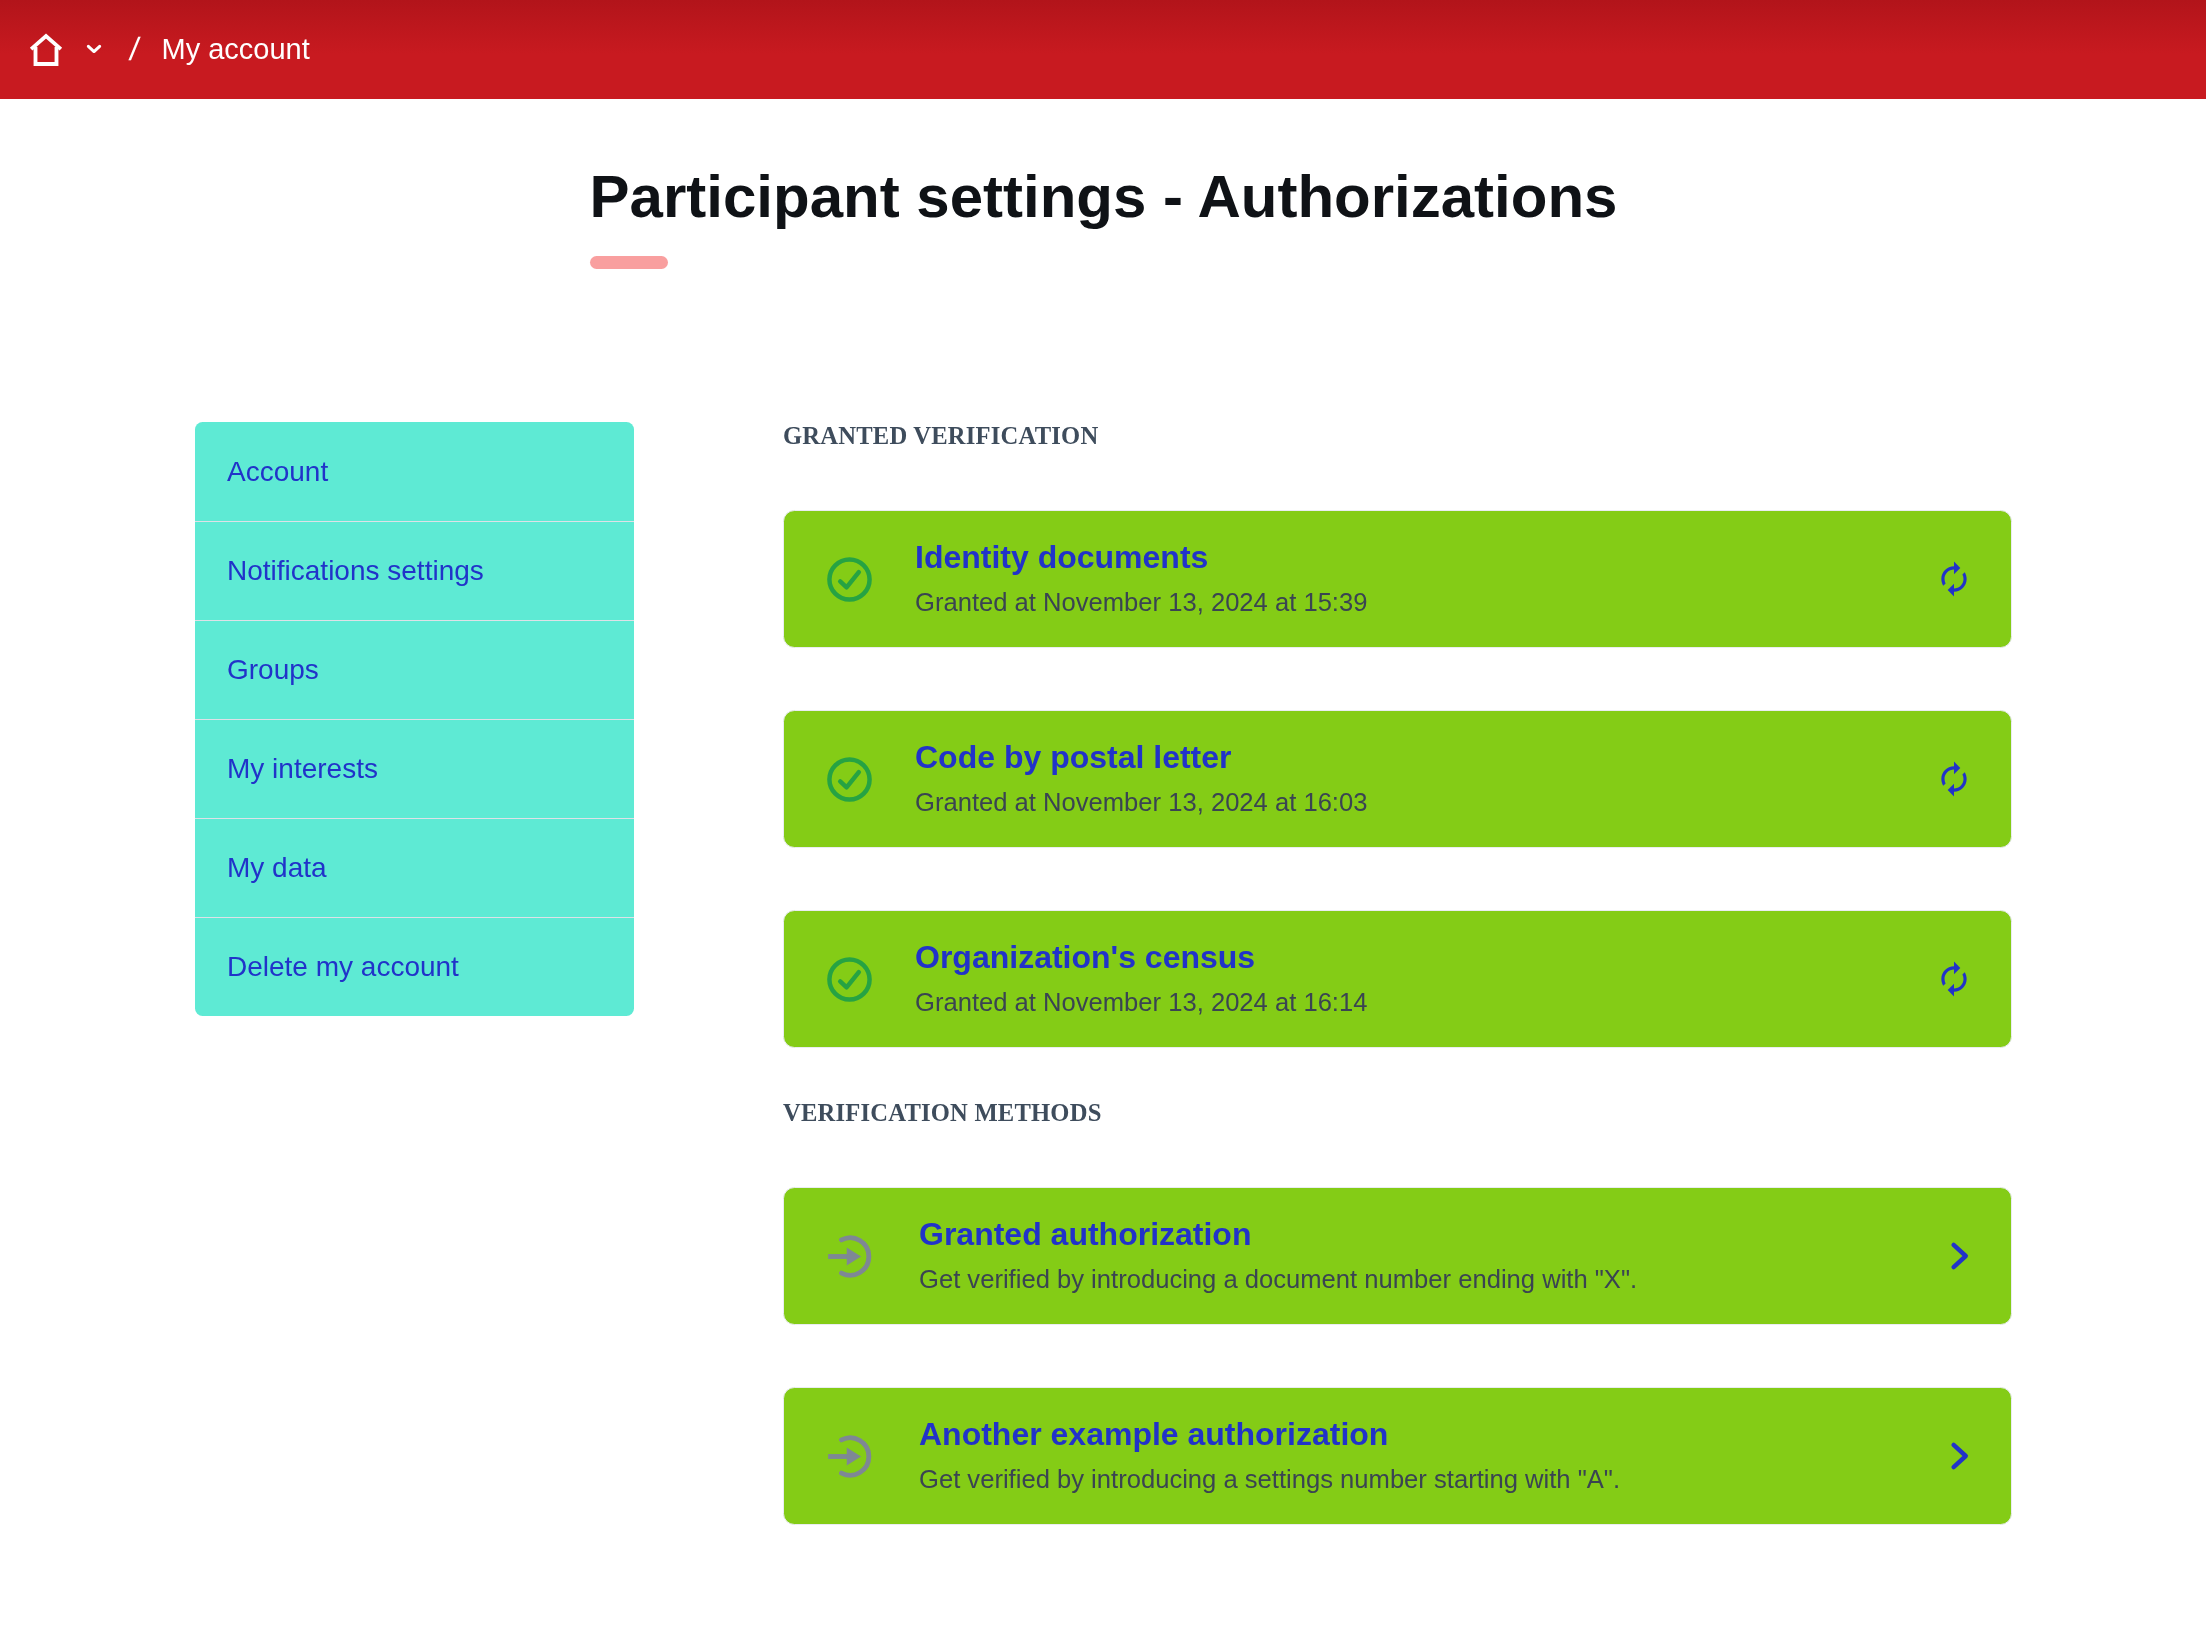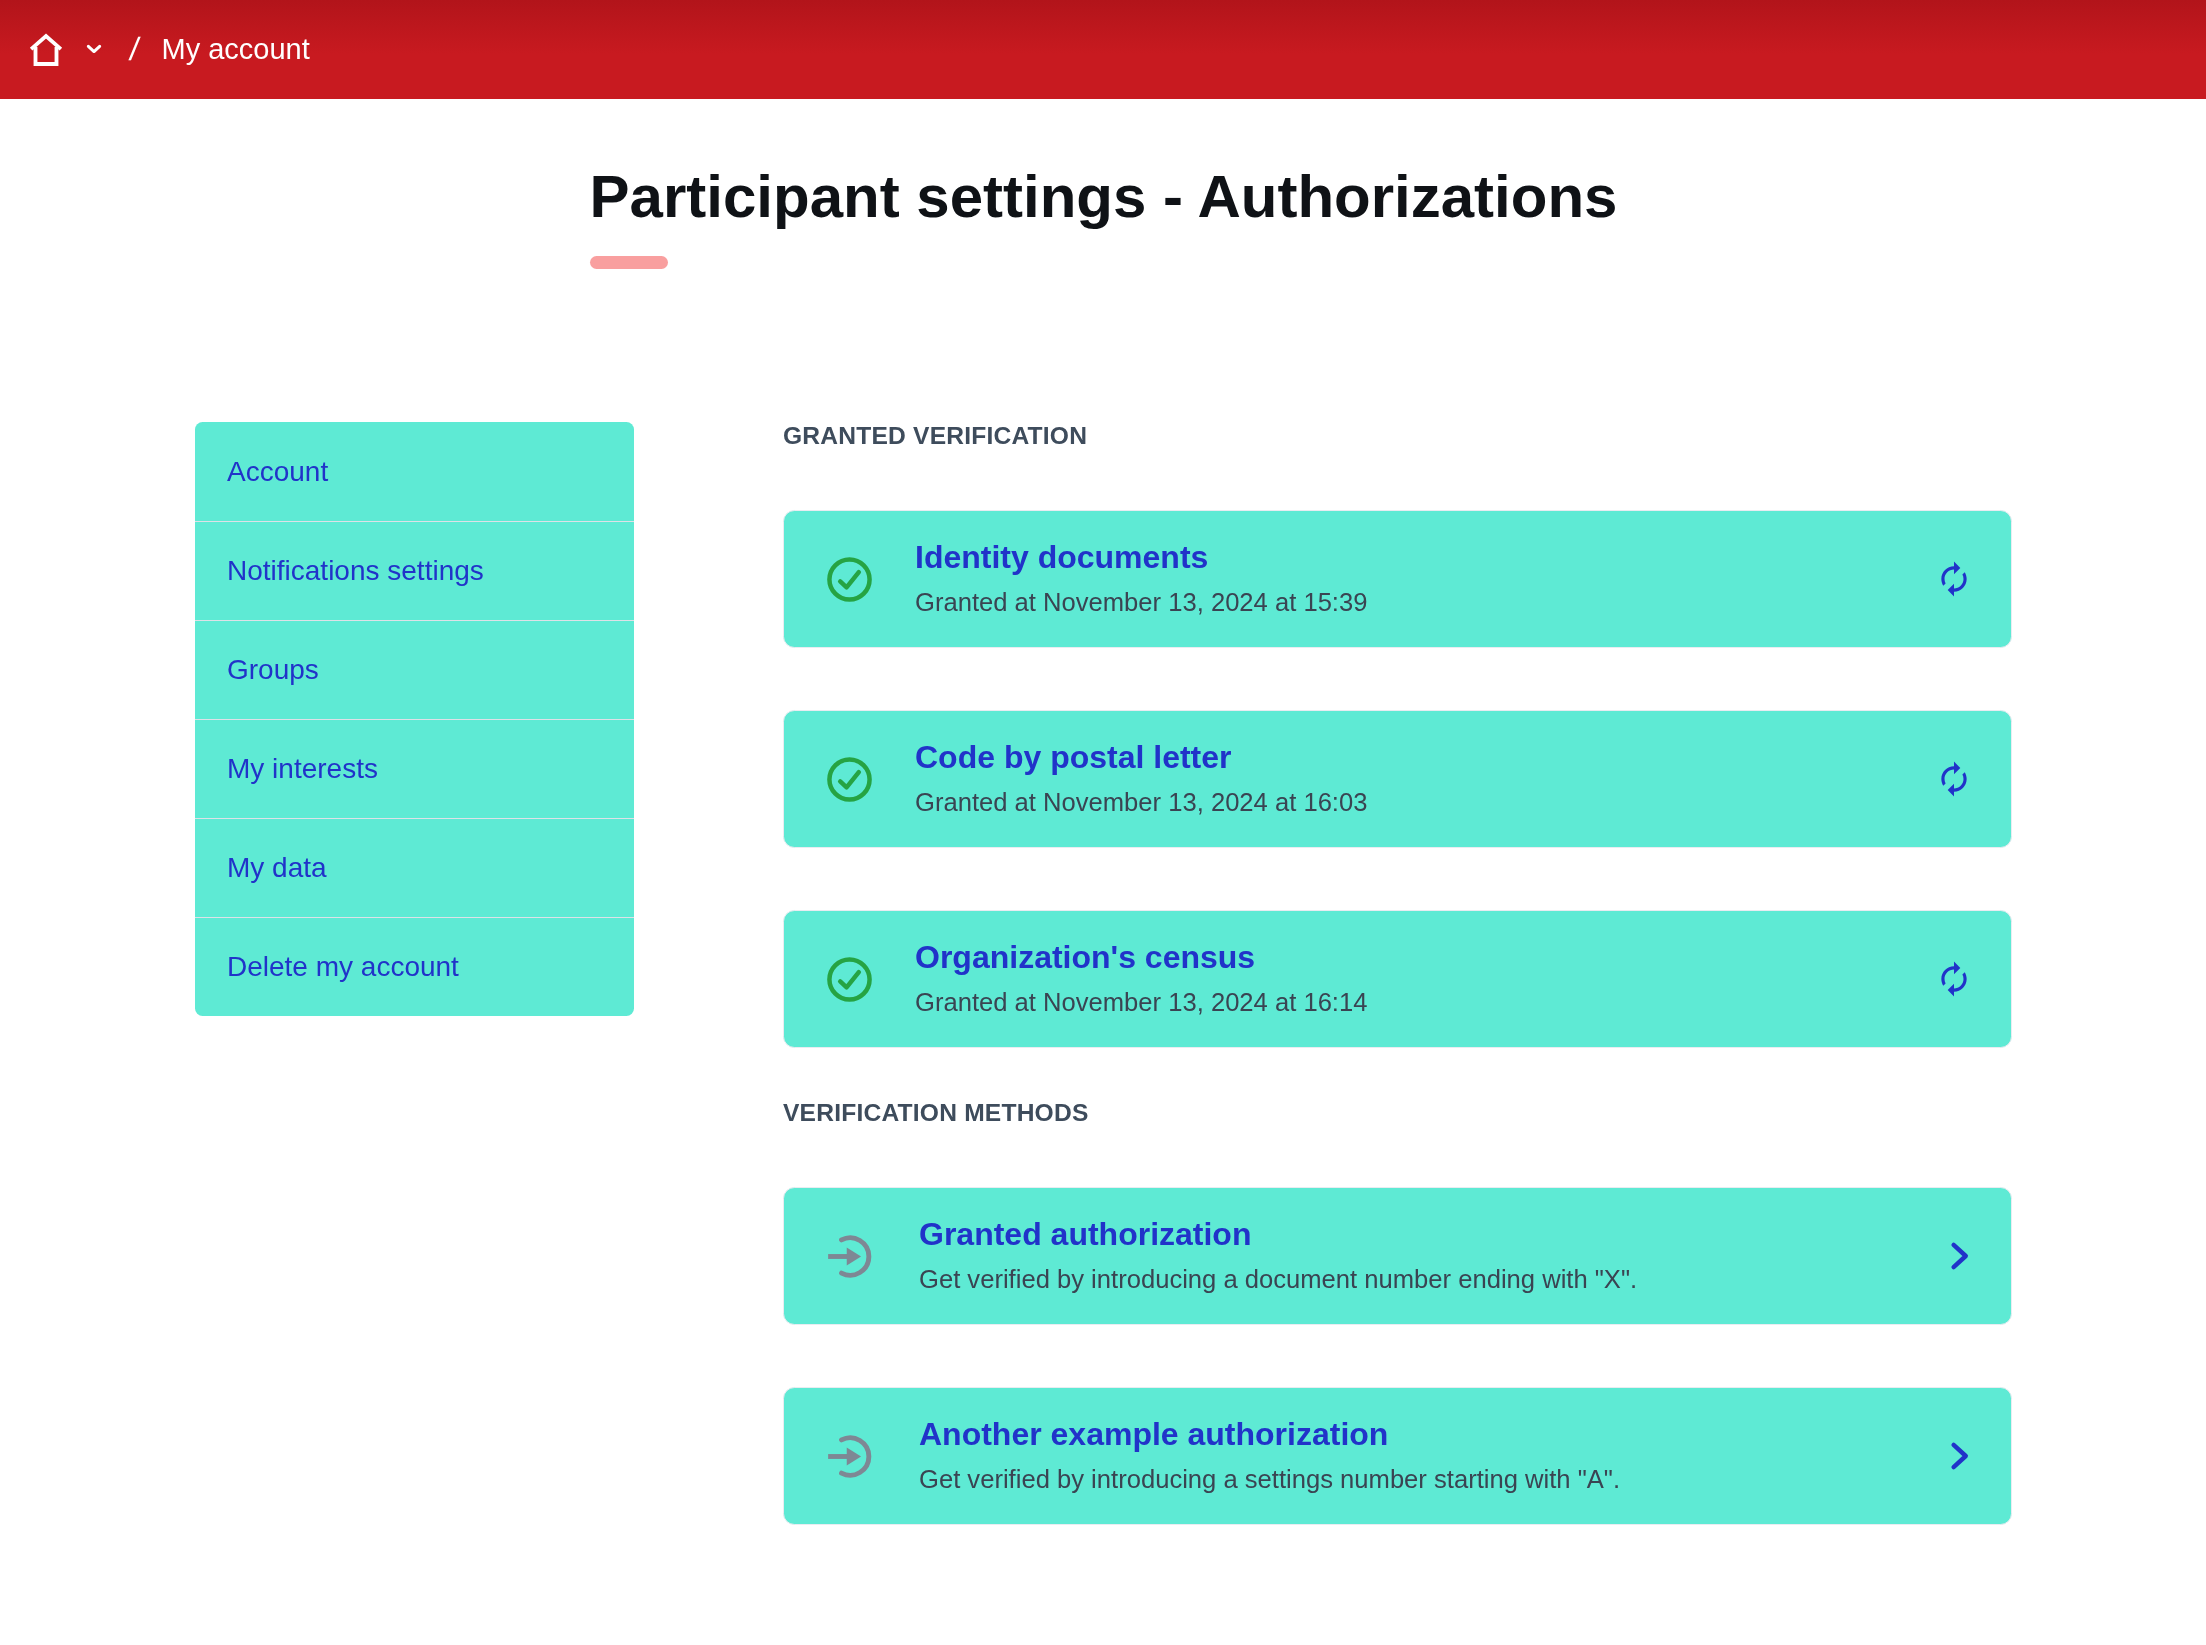--- a/index.html
+++ b/index.html
@@ -66,27 +66,28 @@
     padding-left:28px;
   }
 
   
   .main { flex:1; margin-left:149px; min-width:0; }
   .section-heading {
     margin:0 0 61px;
     font-size:24.6px; font-weight:700; line-height:1.1;
     color:#3e4c5c;
     letter-spacing:0.2px;
+    font-family:Liberation Serif, serif;
   }
   .section-heading.methods { margin-top:51px; }
 
   .cards { display:flex; flex-direction:column; gap:62px; }
   .card {
     min-height:138px;
-    background:#5eead4;
+    background:#84cc16;
     border:1.9px solid #e9ecf1;
     border-radius:11.4px;
     display:flex; align-items:center;
     padding:0 38px 0 42px;
   }
   .card-icon { flex-shrink:0; display:flex; }
   .card-text { margin-left:42px; display:flex; flex-direction:column; gap:12.3px; padding:24.6px 0; }
   .card-title {
     font-size:32px; font-weight:700; line-height:1.1;
     color:#2133c9; text-decoration:none; cursor:pointer;

